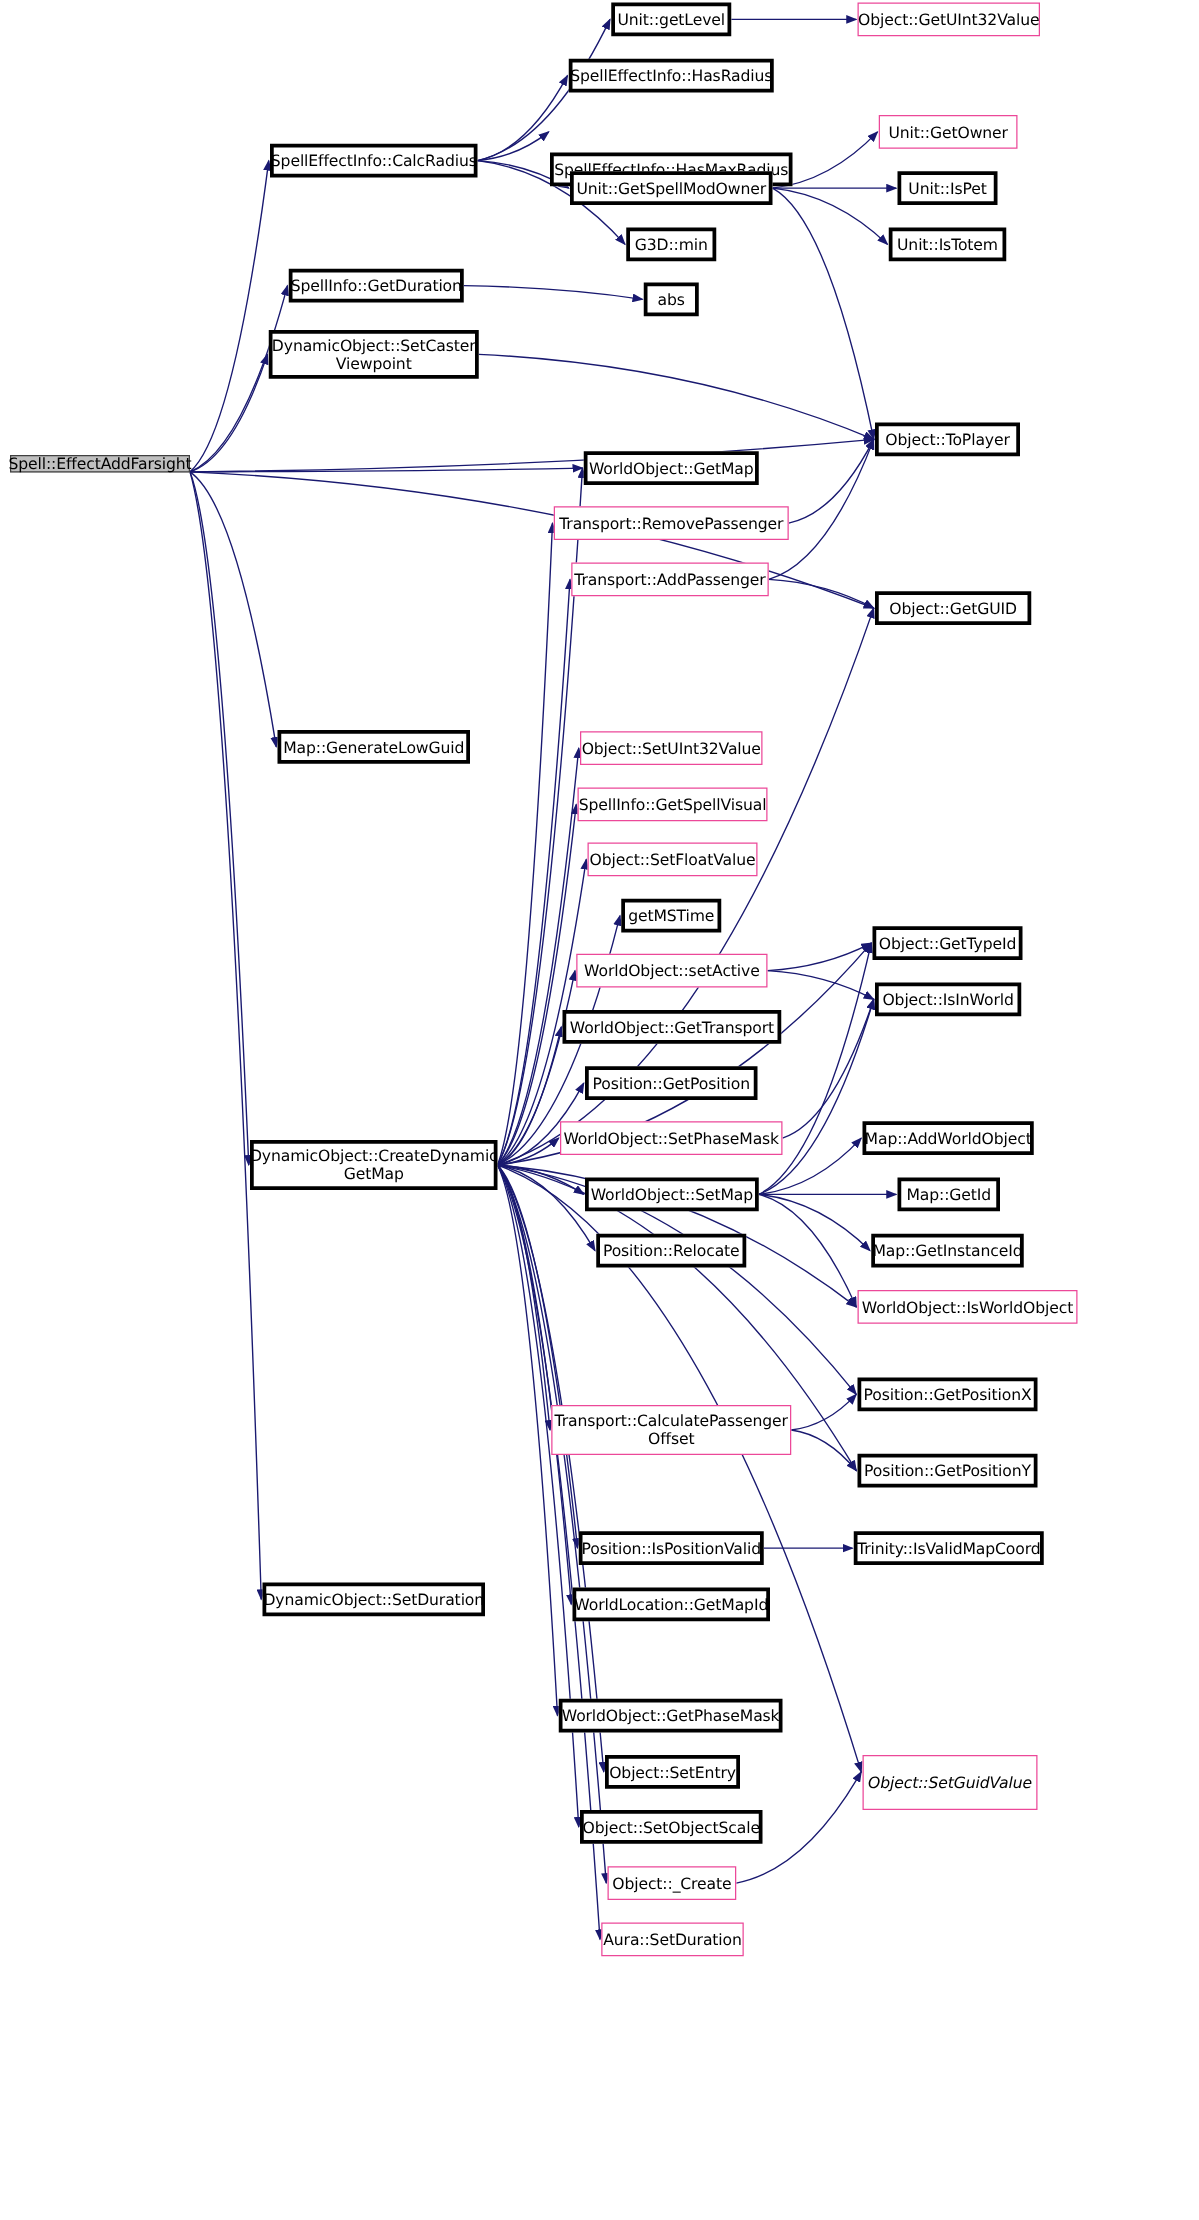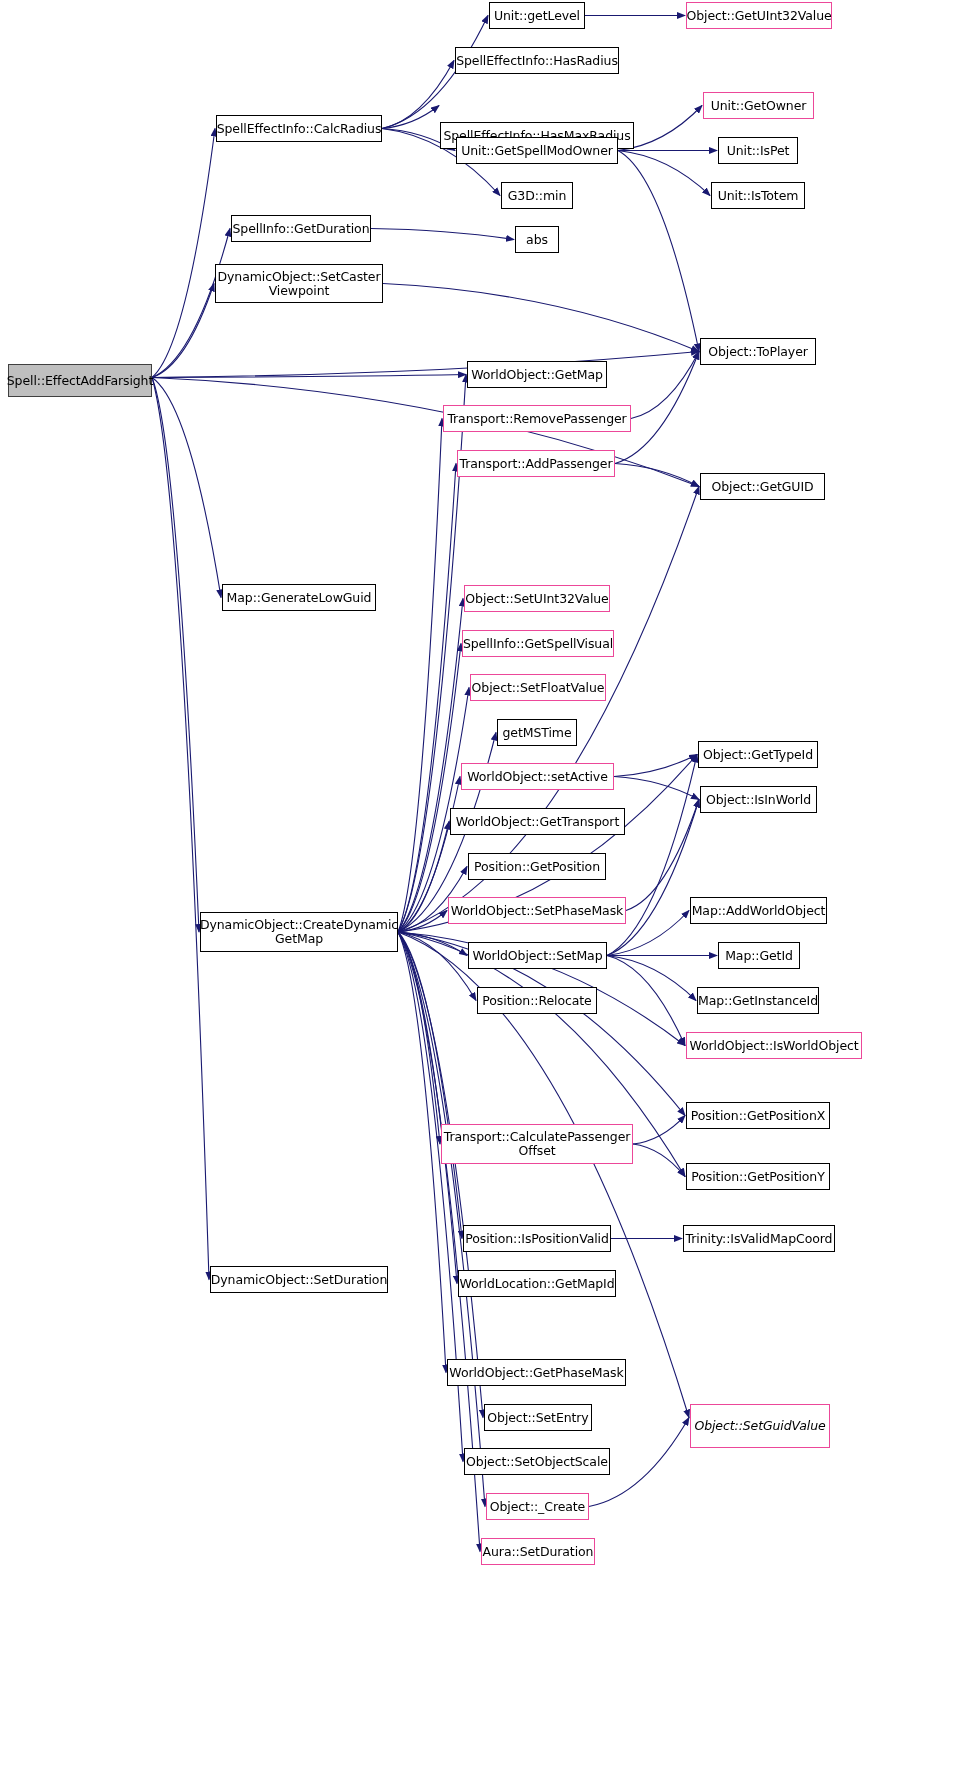--- a/index.html
+++ b/index.html
@@ -10,21 +10,21 @@
     font-family:"DejaVu Sans","Liberation Sans",sans-serif;
     overflow:hidden;
   }
   svg.edges{position:absolute;left:0;top:0;width:959px;height:1776px;pointer-events:none;}
   .node{
     position:absolute;
     box-sizing:border-box;
     display:flex;align-items:center;justify-content:center;
     text-align:center;
     background:#ffffff;
-    border:1px solid #000000;
+    border:3px solid #000000;
     color:#000000;
     font-size:12.5px;
     line-height:1.12;
     letter-spacing:-0.1px;
     white-space:pre-line;
     z-index:5;
   }
   .node.red{border:1px solid #ec4899;}
   .node.root{background:#bfbfbf;border:1px solid #404040;}
 </style>
@@ -99,21 +99,21 @@
         <path d="M607.0,955.5 Q667.5,955.5 717.0,955.5"></path>
         <path d="M607.0,955.5 Q656.0,960.9 696.0,1000.5"></path>
         <path d="M607.0,955.5 Q649.9,966.3 685.0,1045.5"></path>
         <path d="M633.0,1144.0 Q661.6,1140.6 685.0,1115.5"></path>
         <path d="M633.0,1144.0 Q661.6,1147.9 685.0,1176.5"></path>
         <path d="M611.0,1238.5 Q650.0,1238.5 682.0,1238.5"></path>
         <path d="M589.0,1506.5 Q644.0,1495.8 689.0,1417.5"></path>
       </g>
   </svg>
   <div id="node-layer">
-      <div class="node root" style="left: 8px; top: 364px; width: 144px; height: 33px;">Spell::EffectAddFarsight</div>
+      <div class="node root" style="left: 8px; top: 364px; width: 144px; height: 14px;">Spell::EffectAddFarsight</div>
       <div class="node" style="left: 216px; top: 115px; width: 166px; height: 27px;">SpellEffectInfo::CalcRadius</div>
       <div class="node" style="left: 231px; top: 215px; width: 140px; height: 27px;">SpellInfo::GetDuration</div>
       <div class="node" style="left: 215px; top: 264px; width: 168px; height: 39px;">DynamicObject::SetCaster
 Viewpoint</div>
       <div class="node" style="left: 222px; top: 584px; width: 154px; height: 27px;">Map::GenerateLowGuid</div>
       <div class="node" style="left: 200px; top: 912px; width: 198px; height: 40px;">DynamicObject::CreateDynamic
 GetMap</div>
       <div class="node" style="left: 210px; top: 1266px; width: 178px; height: 27px;">DynamicObject::SetDuration</div>
       <div class="node" style="left: 489px; top: 2px; width: 96px; height: 27px;">Unit::getLevel</div>
       <div class="node" style="left: 455px; top: 47px; width: 164px; height: 27px;">SpellEffectInfo::HasRadius</div>

